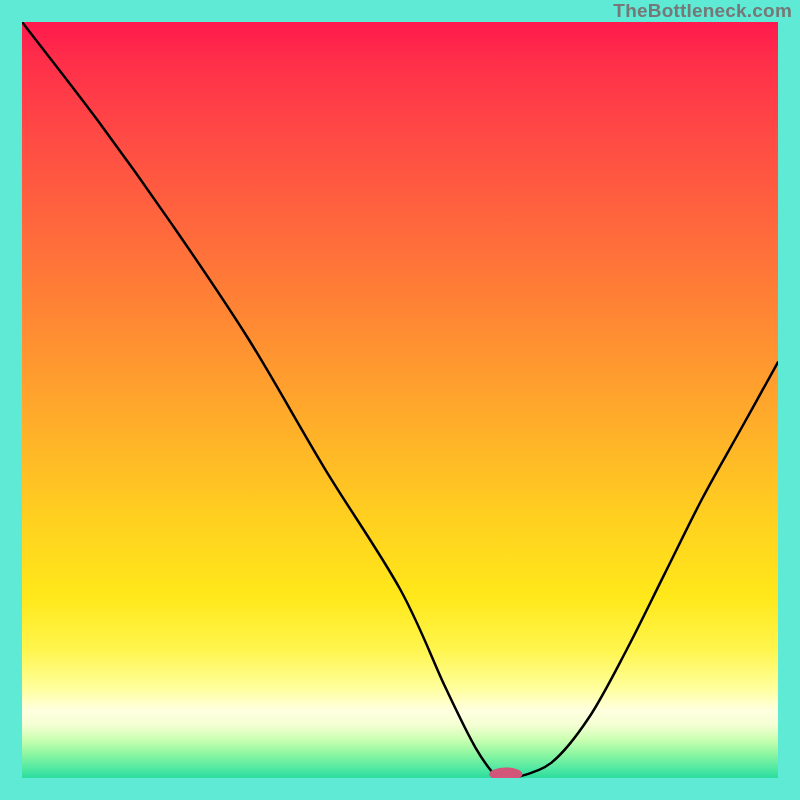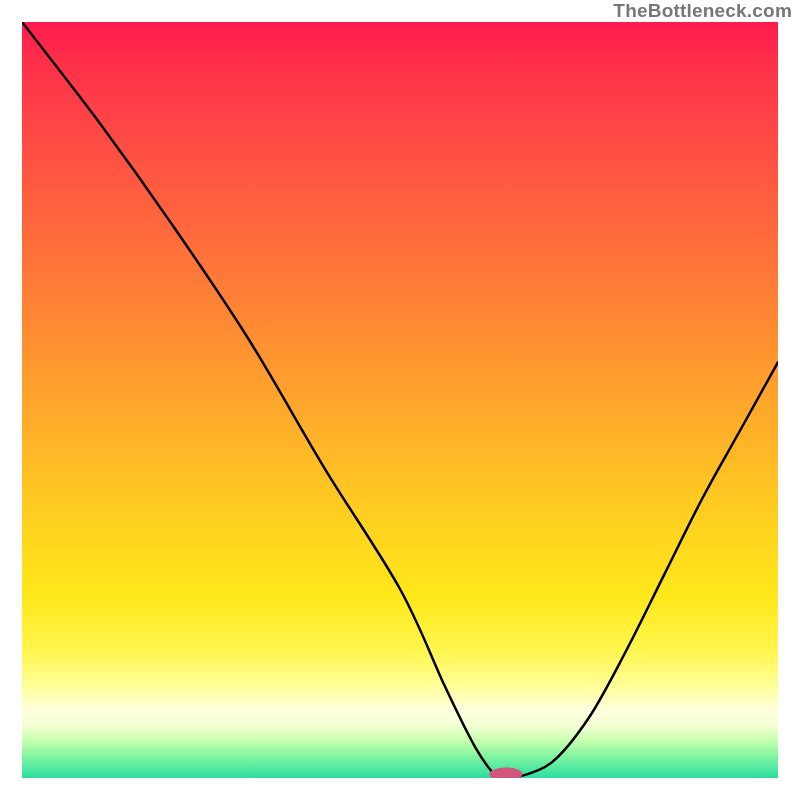--- a/index.html
+++ b/index.html
@@ -8,21 +8,21 @@
     width: 800px;
     height: 800px;
     overflow: hidden;
     background: #000;
     font-family: Arial, Helvetica, sans-serif;
   }
   .stage {
     position: relative;
     width: 800px;
     height: 800px;
-    background: #ffffff;
+    background: #5eead4;
   }
   .plot {
     position: absolute;
     left: 22px;
     top: 22px;
     width: 756px;
     height: 756px;
     overflow: hidden;
   }
   .gradient {

